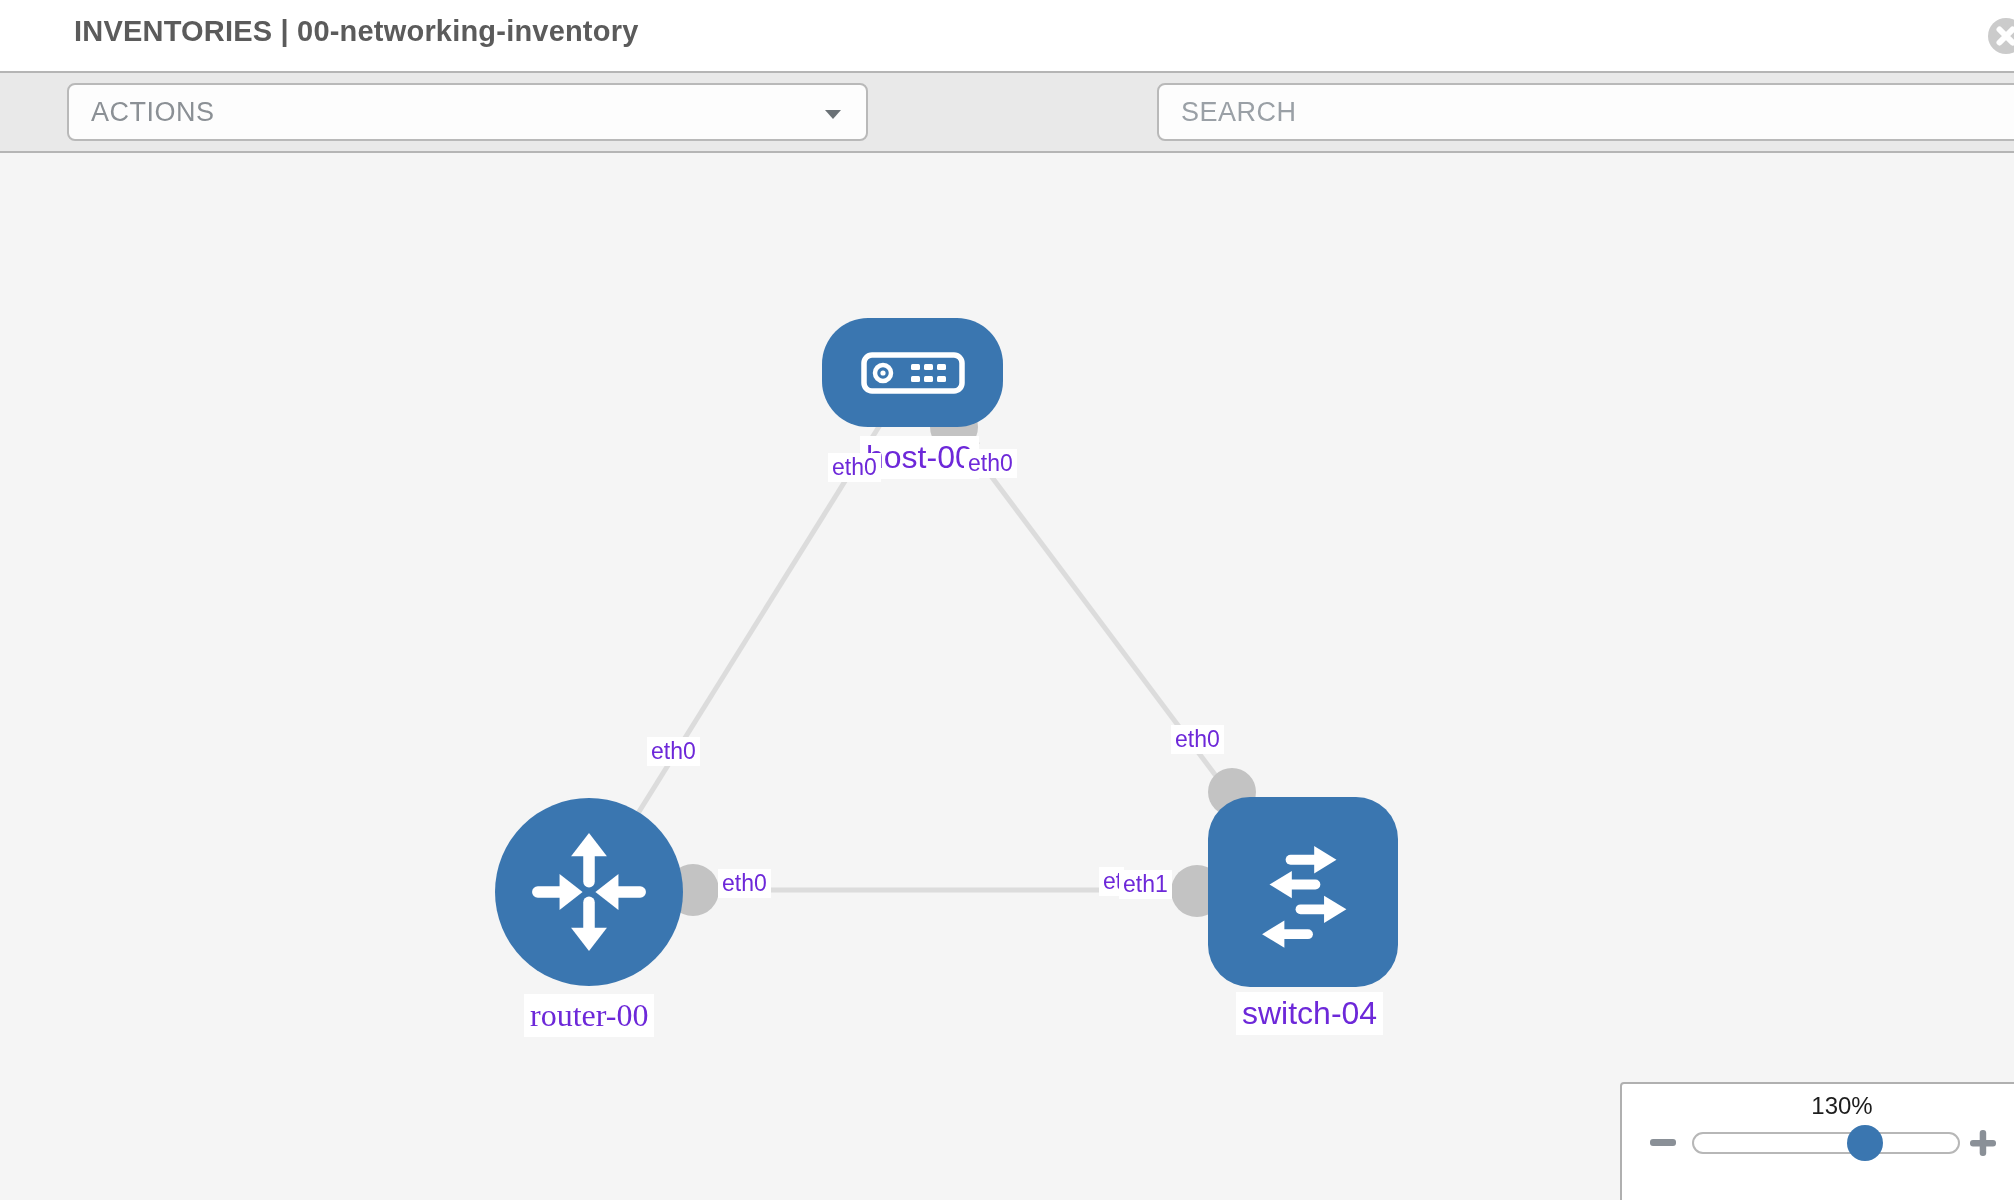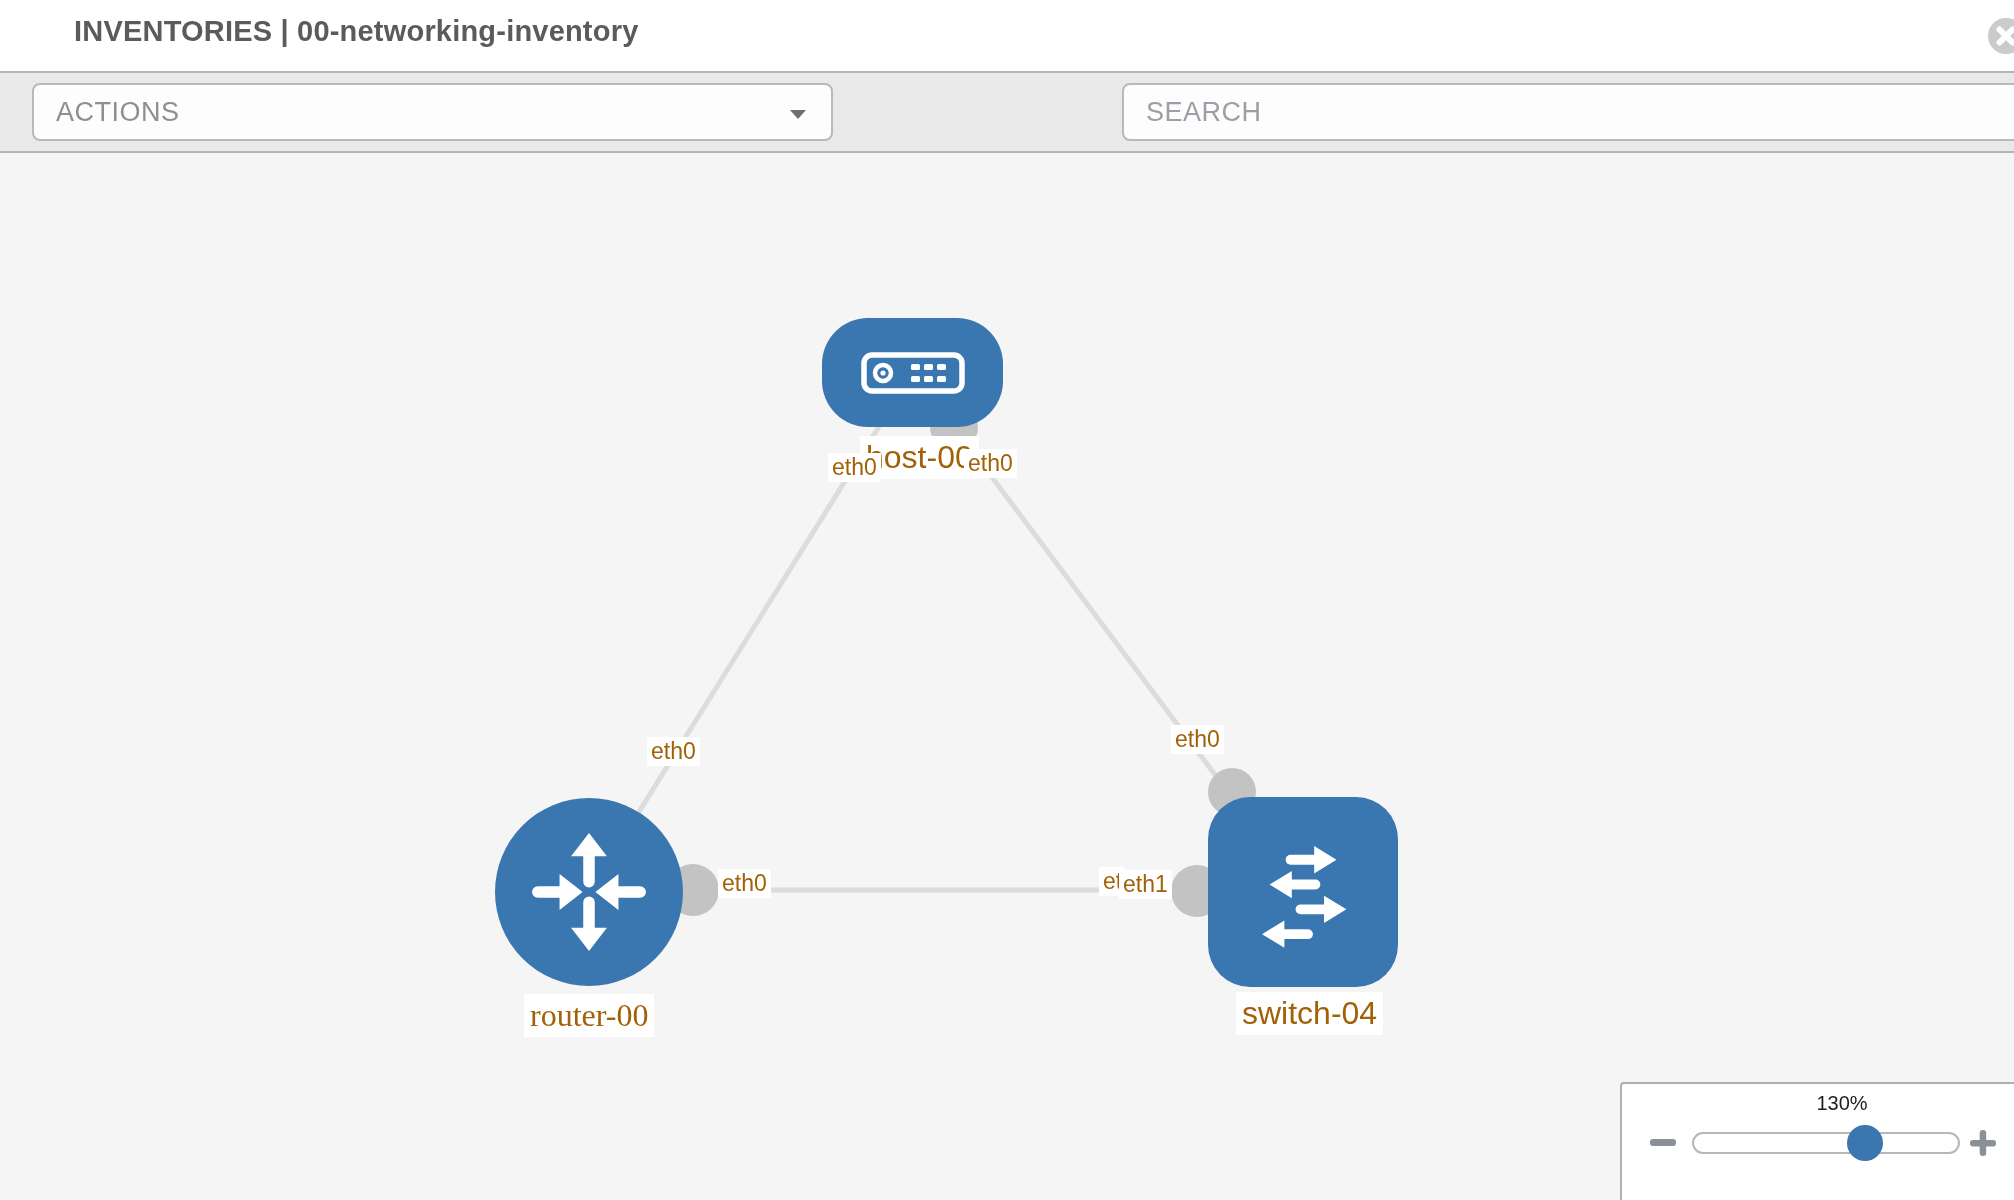--- a/index.html
+++ b/index.html
@@ -11,58 +11,58 @@
   .header { position:absolute; left:0; top:0; width:2014px; height:71px; background:#ffffff;margin-left:44px; }
   .page-title { position:absolute; left:30px; top:15px; font-size:29px; font-weight:700; color:#5b5b5b; letter-spacing:.2px; }
   .close-btn { position:absolute; left:1944px; top:18px; width:36px; height:36px; border-radius:50%;
                background:#cbcbcb; cursor:pointer; }
   .close-btn svg { position:absolute; left:0; top:0; }
 
   
   .toolbar { position:absolute; left:0; top:71px; width:2014px; height:82px; background:#e9e9e9;
              border-top:2px solid #b5b5b5; border-bottom:2px solid #b5b5b5; }
   .select-box { position:absolute; height:58px; background:#fdfdfd; border:2px solid #b9b9b9;
-                border-radius:8px; display:flex; align-items:center; cursor:pointer; }
+                border-radius:8px; display:flex; align-items:center; cursor:pointer;margin-left:35px; }
   .actions-box { left:32px; top:10px; width:801px; }
   .search-box  { left:1122px; top:10px; width:1014px; }
   .select-label { padding-left:22px; font-size:27px; color:#8b9095; letter-spacing:.5px; }
   .search-box .select-label { color:#9aa0a6; }
   .select-caret { position:absolute; right:24px; top:24px; }
   .tool-icon { position:absolute; top:98px; width:40px; height:40px; cursor:pointer; }
   .wrench-btn { left:1012px; }
   .key-btn    { left:1066px; }
 
   
   .canvas { position:absolute; left:0; top:153px; width:2014px; height:1047px; background:#f5f5f5; }
   .edges-svg { position:absolute; left:0; top:0; }
 
   .node { position:absolute; background:#3a76b0; cursor:pointer; display:flex; align-items:center; justify-content:center; }
   .node-host   { left:822px;  top:165px; width:181px; height:109px; border-radius:46px; }
   .node-router { left:495px;  top:645px; width:188px; height:188px; border-radius:50%; }
   .node-switch { left:1208px; top:644px; width:190px; height:190px; border-radius:42px; }
 
-  .chip { position:absolute; background:#ffffff; color:#a16207; white-space:nowrap; }
+  .chip { position:absolute; background:#ffffff; color:#6d28d9; white-space:nowrap; }
   .node-label { font-size:32px; padding:3px 6px; }
   .if-label   { font-size:23px; padding:1px 4px; }
   .lbl-host   { left:860px;  top:283px; }
   .lbl-router { left:524px;  top:841px;font-family:Liberation Serif, serif; }
   .lbl-switch { left:1236px; top:839px; }
   .if-host-l   { left:828px;  top:300px; }
   .if-host-r   { left:964px;  top:296px; }
   .if-router-t { left:647px;  top:584px; }
   .if-router-r { left:718px;  top:716px; }
   .if-switch-t { left:1171px; top:572px; }
   .if-switch-l-under { left:1099px; top:714px; width:25px; overflow:hidden; padding-right:0; }
   .if-switch-l-over  { left:1119px; top:717px; }
 
   
   .zoom-panel { position:absolute; left:1620px; top:1082px; width:400px; height:124px;
                 background:#ffffff; border:2px solid #b0b0b0; border-radius:4px; z-index:10; }
   .zoom-value { position:absolute; left:140px; top:8px; width:160px; text-align:center;
-                font-size:20px; color:#1d1d1d; }
+                font-size:24px; color:#1d1d1d; }
   .zoom-minus { position:absolute; left:28px; top:55px; width:26px; height:7px; background:#8a9097;
                 border-radius:3px; cursor:pointer; }
   .zoom-track { position:absolute; left:70px; top:48px; width:268px; height:22px; background:#ffffff;
                 border:2px solid #b7b7b7; border-radius:11px; cursor:pointer; }
   .zoom-handle { position:absolute; left:225px; top:41px; width:36px; height:36px; border-radius:50%;
                  background:#3a76b0; cursor:pointer; }
   .zoom-plus { position:absolute; left:348px; top:46px; width:26px; height:26px; cursor:pointer; }
 </style>
 </head>
 <body>

